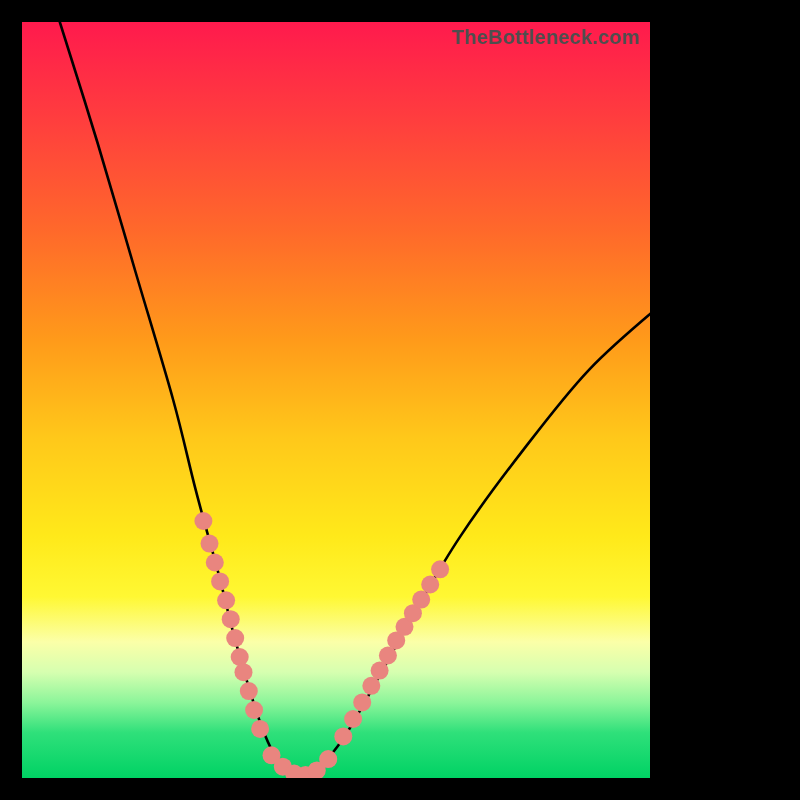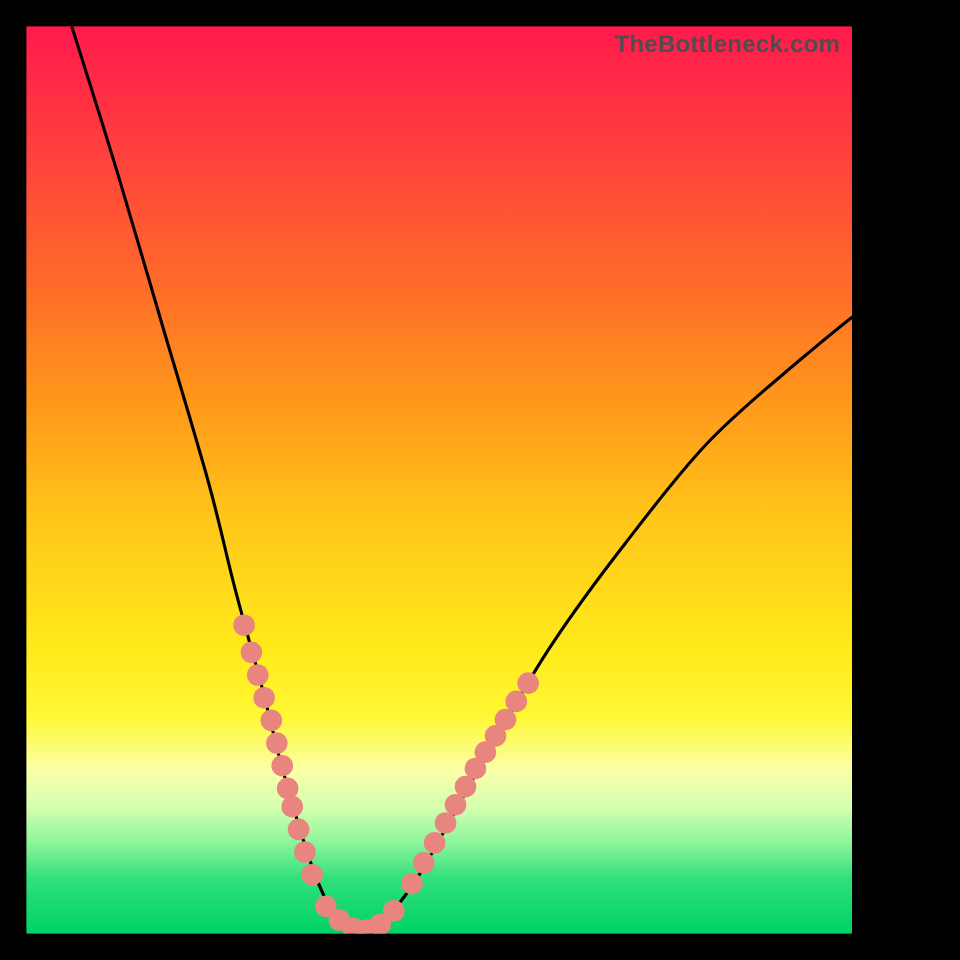--- a/index.html
+++ b/index.html
@@ -7,21 +7,21 @@
   .frame {
     position: relative;
     width: 800px;
     height: 800px;
     background: #000;
   }
   .plot-area {
     position: absolute;
     left: 22px;
     top: 22px;
-    width: 688px;
+    width: 628px;
     height: 756px;
     background: linear-gradient(to bottom,
       #ff1a4d 0%,
       #ff3b3f 12%,
       #ff6a2a 28%,
       #ff9a1a 42%,
       #ffc81a 55%,
       #ffe91a 68%,
       #fff833 76%,
       #fbffa8 82%,

